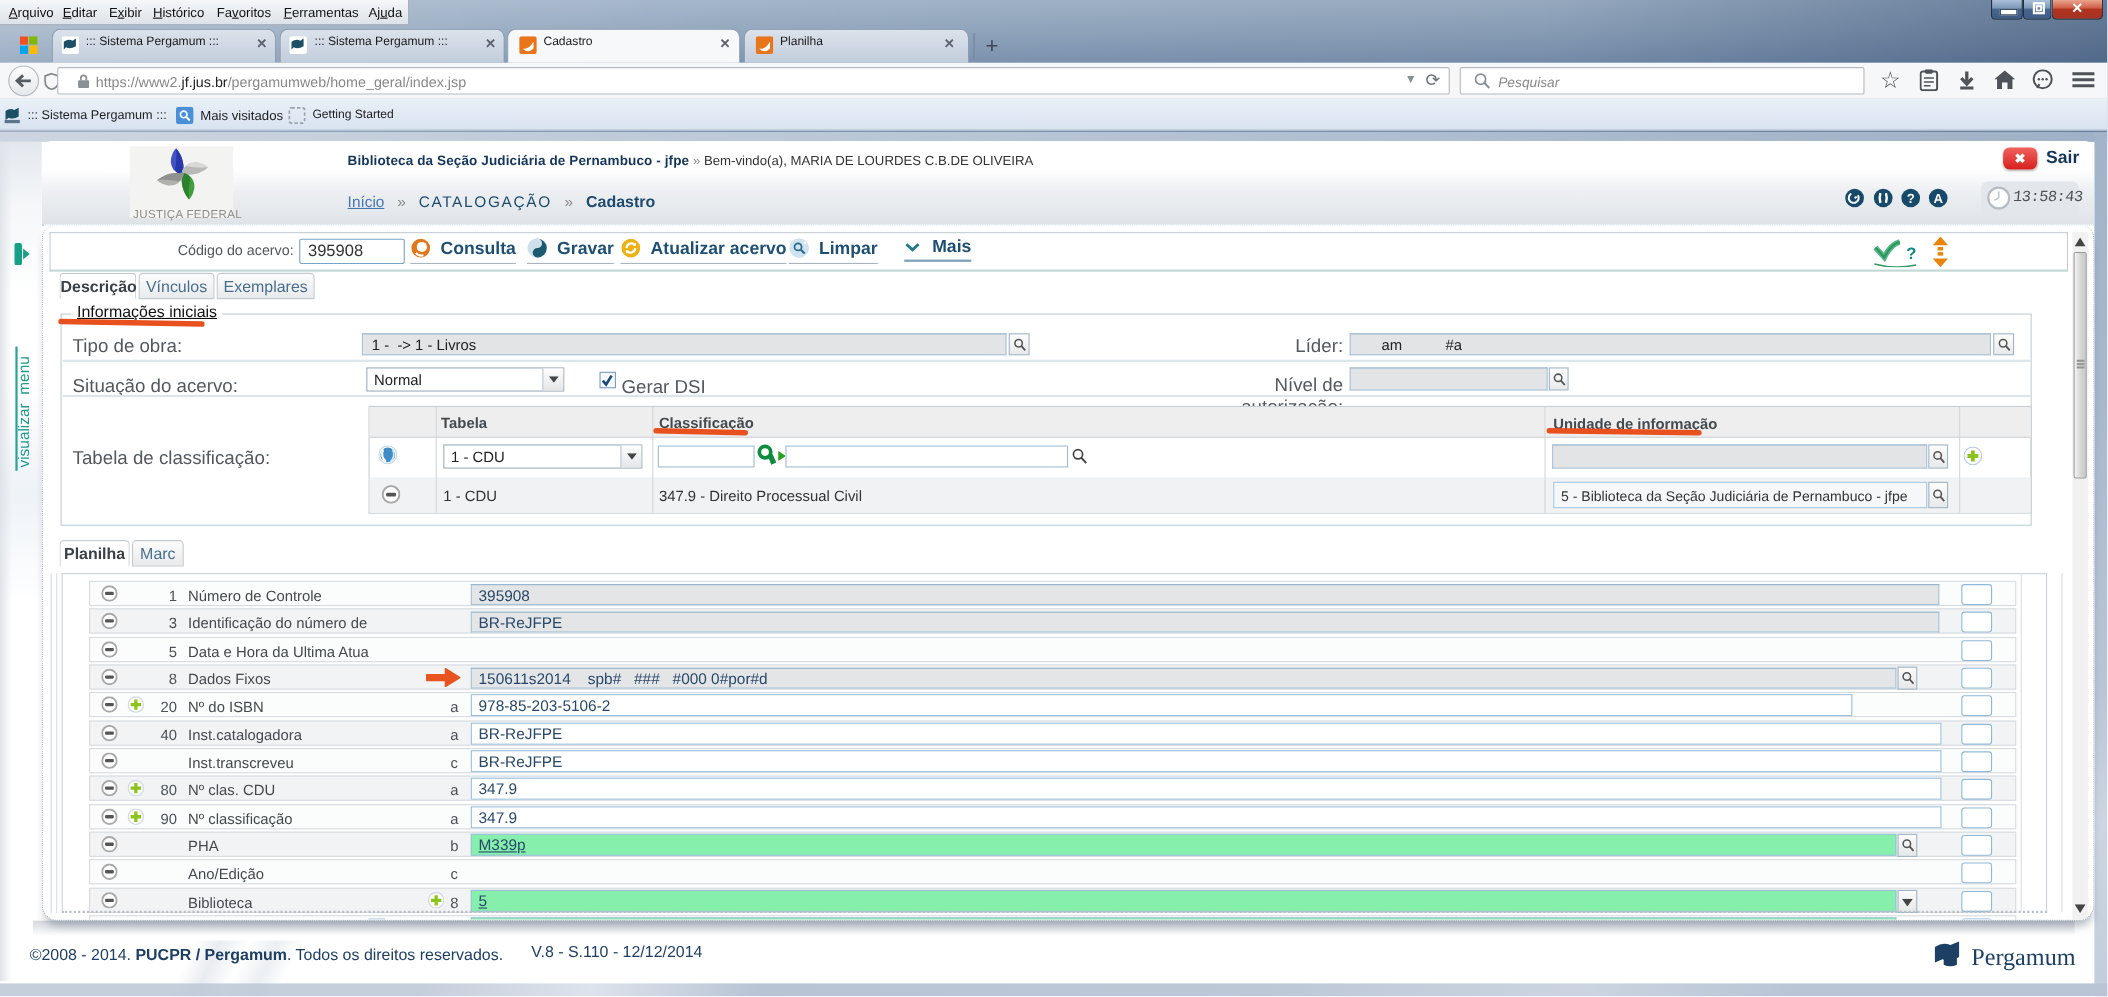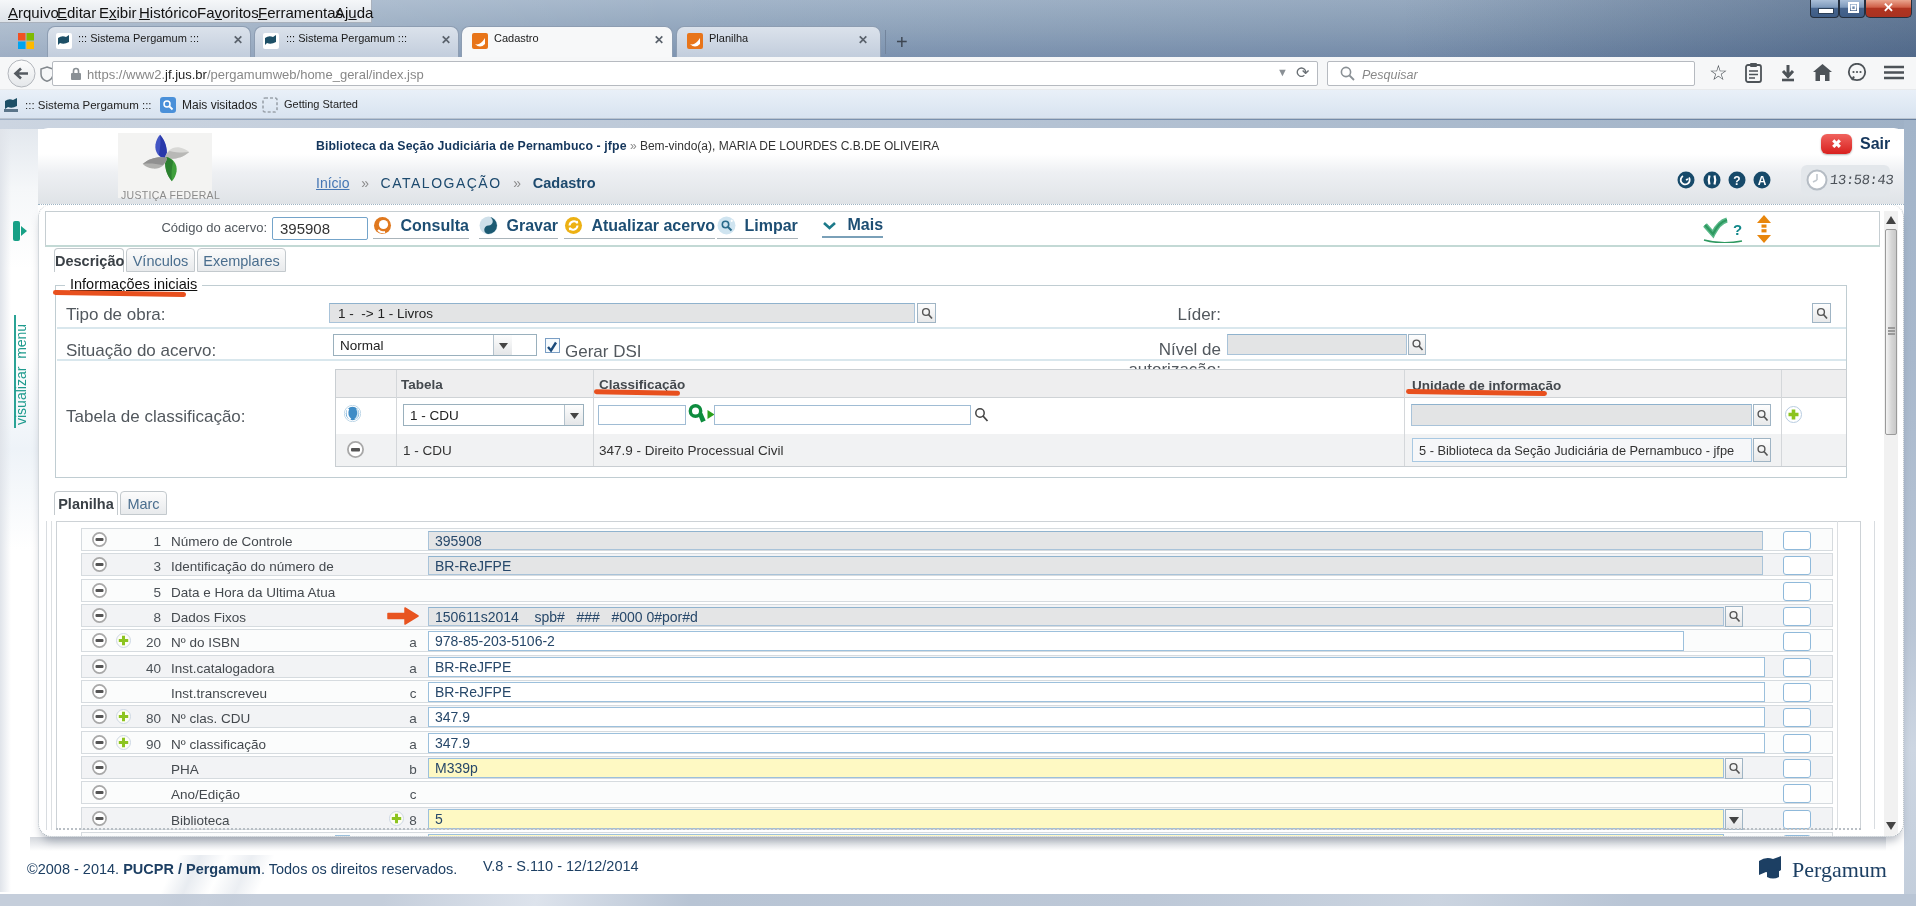--- a/index.html
+++ b/index.html
@@ -1,20 +1,20 @@
 <!DOCTYPE html>
 <html><head><meta charset="utf-8">
 <style>
 html,body{margin:0;padding:0;}
 body{width:1916px;height:906px;overflow:hidden;font-family:"Liberation Sans",sans-serif;-webkit-font-smoothing:antialiased;}
 .abs{position:absolute;}
 #stage{position:relative;width:1916px;height:906px;background:#fff;overflow:hidden;}
 
 #chrome{left:0;top:0;width:1916px;height:120px;background:linear-gradient(90deg,rgba(255,255,255,.25),rgba(255,255,255,0) 35%,rgba(20,50,90,.10) 75%,rgba(20,50,90,.22)),linear-gradient(180deg,#a4b6ca 0,#92a6bd 30px,#7e94b1 57px);}
-#menubar{left:0;top:0;width:371px;height:22px;background:linear-gradient(#f5f7f9,#dde2e8);border-right:1px solid #a9b1bc;border-bottom:1px solid #a9b1bc;font-size:15px;color:#111;}
+#menubar{left:0;top:0;width:371px;height:22px;background:linear-gradient(#f5f7f9,#dde2e8);border-right:1px solid #a9b1bc;border-bottom:1px solid #a9b1bc;font-size:12px;color:#111;}
 #menubar span{position:absolute;top:4px;}
 #menubar u{text-decoration:underline;}
 #winbtns{top:0;left:1810px;height:18px;}
 .wbtn{position:absolute;top:0;height:18px;border:1px solid #242f3e;border-top:none;box-sizing:border-box;background:linear-gradient(#aabfd8 0,#7e9abc 42%,#47658e 50%,#3e5c85);color:#fff;font-size:10px;text-align:center;line-height:15px;}
 #closebtn{background:linear-gradient(#eaa58e 0,#d06048 42%,#b03420 50%,#a83222);color:#fff;}
 
 .tab{position:absolute;top:26px;height:31px;border:1px solid #8d9db2;border-bottom:none;border-radius:8px 8px 0 0;background:linear-gradient(#dbe2eb,#c2cddc);box-sizing:border-box;}
 .tab.active{background:#f7f8f9;border-color:#8d9db2;height:31px;z-index:3;}
 .tabtitle{position:absolute;top:32px;z-index:5;font-size:11px;color:#1a1a1a;white-space:nowrap;}
 .tabx{position:absolute;top:33px;z-index:5;font-size:12px;color:#5a626c;font-weight:bold;}
@@ -52,21 +52,21 @@
 .sepline{position:absolute;height:2px;background:#d9e7ed;}
 
 .prow{position:absolute;left:24px;width:1752px;height:23px;border:1px solid #d6dbdf;box-sizing:border-box;}
 .rowodd{background:#fbfcfc;}
 .roweven{background:#f2f3f5;}
 .pnum{position:absolute;left:53px;width:26px;text-align:right;top:5px;font-size:13.5px;color:#4c5258;}
 .plabel{position:absolute;left:89px;top:5px;font-size:13.5px;color:#44494e;}
 .psub{position:absolute;left:326px;top:5px;width:10px;text-align:center;font-size:13.5px;color:#4c5258;}
 .ro{position:absolute;left:346px;top:2px;height:19px;background:#e4e5e6;border:1px solid #a9c3d9;border-top-color:#90b3ce;box-sizing:border-box;font-size:14px;color:#27486a;padding:1px 0 0 6px;white-space:pre;}
 .ed{position:absolute;left:346px;top:1px;height:20px;background:#fff;border:1px solid #9cc0dc;box-sizing:border-box;font-size:14px;color:#27486a;padding:1px 0 0 6px;}
-.yw{background:#fef9c3;}
+.yw{background:#86efac;text-decoration:underline;}
 .pcheck{position:absolute;left:1701px;top:2px;width:28px;height:19px;background:#fff;border:1px solid #8fb9da;border-radius:3px;box-sizing:border-box;}
 .pmag{position:absolute;left:1643px;top:1px;width:18px;height:21px;background:linear-gradient(#fbfbfb,#e6e7e8);border:1px solid #9fb4c4;box-sizing:border-box;}
 
 #scroll{left:1845px;top:6px;width:14px;height:625px;background:#f1f1f1;}
 
 #shadowband{left:30px;top:717px;width:1856px;height:14px;background:linear-gradient(#c2c7cf,rgba(255,255,255,0));opacity:.7;}
 #footer{left:20px;top:716px;width:1876px;height:58px;background:#fff;border-radius:0 0 14px 14px;}
 .ftext{font-size:14.5px;color:#1d3f63;}
 
 .redline{position:absolute;background:#e8501e;border-radius:3px;}
@@ -314,27 +314,31 @@
 <div class="ptab" style="left:158px;top:43px;width:89px;height:24px;line-height:24px;border-bottom:1px solid #c3c9cd;">Exemplares</div>
 
 <div class="abs" id="fs1">
 <div class="abs flabel" style="left:10px;top:19px;">Tipo de obra:</div>
 <div class="gray-in" style="left:273px;top:17px;width:586px;height:20px;padding:2px 0 0 8px;">1 -&nbsp;&nbsp;-&gt; 1 - Livros</div>
 <div class="magbtn" style="left:861px;top:17px;width:19px;height:20px;"><svg width="17" height="18">
               <circle cx="8" cy="8" r="3.4" fill="none" stroke="#555" stroke-width="1.4"></circle>
               <path d="M10.5 10.5 l3.5 4" stroke="#555" stroke-width="1.7"></path>
             </svg></div>
 <div class="abs flabel" style="left:1105px;top:19px;width:60px;text-align:right;">Líder:</div>
+<div class="gray-in" style="left:1171px;top:17px;width:583px;height:20px;">
+            <span class="abs" style="left:28px;top:2px;">am</span>
+            <span class="abs" style="left:86px;top:2px;">#a</span>
+          </div>
 <div class="magbtn" style="left:1756px;top:17px;width:19px;height:20px;"><svg width="17" height="18">
               <circle cx="8" cy="8" r="3.4" fill="none" stroke="#555" stroke-width="1.4"></circle>
               <path d="M10.5 10.5 l3.5 4" stroke="#555" stroke-width="1.7"></path>
             </svg></div>
 <div class="sepline" style="left:1px;top:41px;width:1789px;"></div>
 <div class="abs flabel" style="left:10px;top:55px;">Situação do acervo:</div>
-<div class="abs" style="left:277px;top:48px;width:204px;height:22px;border:1px solid #9ab0bd;box-sizing:border-box;background:#fff;font-size:13.5px;color:#222;padding:3px 0 0 6px;">Normal</div>
+<div class="abs" style="left:277px;top:48px;width:180px;height:22px;border:1px solid #9ab0bd;box-sizing:border-box;background:#fff;font-size:13.5px;color:#222;padding:3px 0 0 6px;">Normal</div>
 <div class="abs" style="left:437px;top:49px;width:19px;height:20px;background:linear-gradient(#fdfdfd,#e4e6e8);border-left:1px solid #b4c2cc;box-sizing:border-box;text-align:center;"><svg width="9" height="6" style="margin-top:7px">
               <path d="M0 0 h9 l-4.5 6z" fill="#444"></path>
             </svg></div>
 <div class="abs" style="left:489px;top:52px;width:15px;height:15px;border:1px solid #7a9ec4;background:#f6fafd;box-sizing:border-box;"><svg width="12" height="12">
               <path d="M2 6 l3 3.5 5 -8" stroke="#1a4a7a" stroke-width="2.4" fill="none"></path>
             </svg></div>
 <div class="abs flabel" style="left:509px;top:56px;">Gerar DSI</div>
 <div class="abs flabel" style="left:1025px;top:54px;width:140px;text-align:right;">Nível de autorização:</div>
 <div class="gray-in" style="left:1171px;top:48px;width:180px;height:21px;"></div>
 <div class="magbtn" style="left:1352px;top:48px;width:18px;height:21px;"><svg width="16" height="19">

